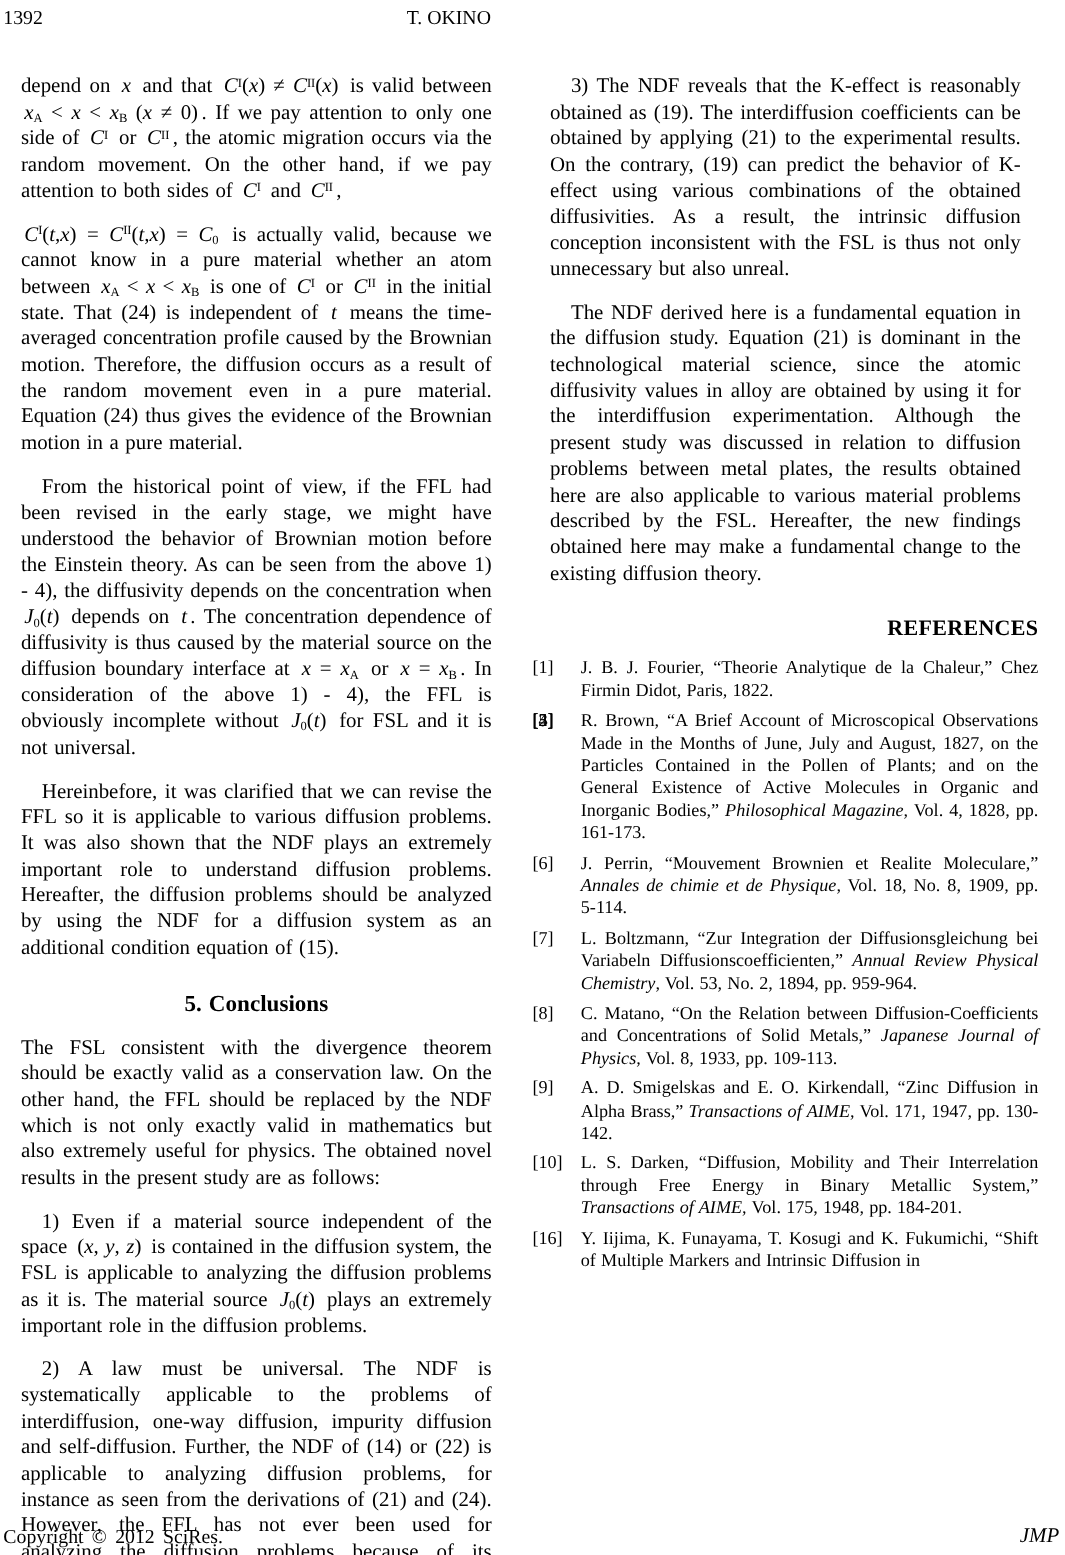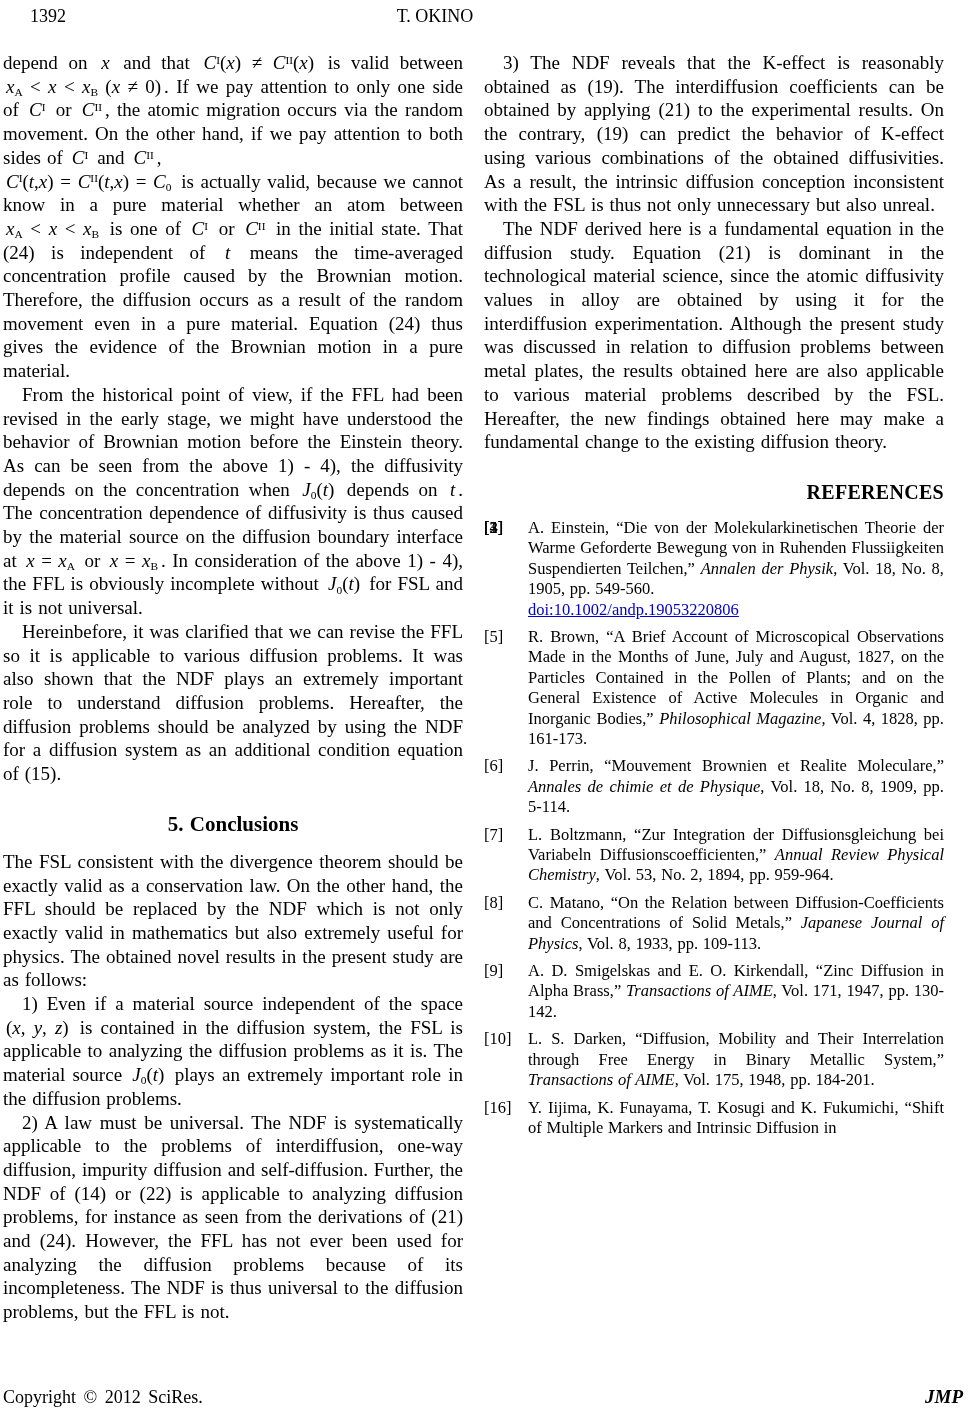--- a/index.html
+++ b/index.html
@@ -4,48 +4,48 @@
 <style>
   html,body { margin:0; padding:0; background:#ffffff; }
   body {
     width:968px; height:1414px; position:relative;
     font-family:"Liberation Serif", serif; color:#000;
     overflow:hidden;
   }
   .page { position:absolute; inset:0; }
 
   .header { position:absolute; top:6px; left:0; width:816px; height:26px;
-            font-size:18px; text-align:center;margin-left:27px; }
+            font-size:18px; text-align:center; }
   .pageno { position:absolute; left:3px; top:0; }
 
   .col { position:absolute; top:51px; text-align:justify;
          font-size:19px; line-height:23.7px; word-spacing:1.2px; }
   .col-left  { left:3px;  width:460px; }
   .col-right { left:484px; width:460px; }
 
-  p.jp { margin:0; }
+  p.jp { margin:16px; }
   p.ind { text-indent:19px; }
 
   .mth { padding:0 3px; white-space:nowrap; }
   sup { font-size:0.60em; line-height:0; position:relative; top:-0.45em; vertical-align:baseline; }
   sub { font-size:0.60em; line-height:0; position:relative; top:0.28em;  vertical-align:baseline; }
 
   h2.sec { font-size:21px; font-weight:bold; margin:25px 0 13px 0;
            text-align:center; text-indent:0; line-height:26px; }
   h2.refhead { font-size:20px; font-weight:bold; margin:26px 0 14px 0;
                text-align:right; text-indent:0; line-height:24px; letter-spacing:0.3px; }
 
   .ref { position:relative; padding-left:44px; margin:0 0 7px 0;
          font-size:16.5px; line-height:20.4px; word-spacing:0.6px; text-align:justify; }
   .refnum { position:absolute; left:0; top:0; }
   .doi-link { color:#0000cd; text-decoration:underline; cursor:pointer; }
 
   .footer-left  { position:absolute; left:3px;  top:1387px; font-size:18px; word-spacing:3px; }
   .footer-right { position:absolute; right:5px; top:1386px; font-size:19px;
-                  font-weight:bold; font-style:italic; }
+                  font-weight:normal; font-style:italic; }
 </style>
 </head>
 <body>
 
 <div class="page">
 
   <div class="header">
     <span class="pageno">1392</span>
     <span class="runhead">T. OKINO</span>
   </div>
@@ -60,30 +60,30 @@
     <p class="jp ind">1) Even if a material source independent of the space <span class="mth">(<i>x</i>, <i>y</i>, <i>z</i>)</span> is contained in the diffusion system, the FSL is applicable to analyzing the diffusion problems as it is. The material source <span class="mth"><i>J</i><sub>0</sub>(<i>t</i>)</span> plays an extremely important role in the diffusion problems.</p>
     <p class="jp ind">2) A law must be universal. The NDF is systematically applicable to the problems of interdiffusion, one-way diffusion, impurity diffusion and self-diffusion. Further, the NDF of (14) or (22) is applicable to analyzing diffusion problems, for instance as seen from the derivations of (21) and (24). However, the FFL has not ever been used for analyzing the diffusion problems because of its incompleteness. The NDF is thus universal to the diffusion problems, but the FFL is not.</p>
   </div>
 
   <div class="col col-right">
     <p class="jp ind">3) The NDF reveals that the K-effect is reasonably obtained as (19). The interdiffusion coefficients can be obtained by applying (21) to the experimental results. On the contrary, (19) can predict the behavior of K-effect using various combinations of the obtained diffusivities. As a result, the intrinsic diffusion conception inconsistent with the FSL is thus not only unnecessary but also unreal.</p>
     <p class="jp ind">The NDF derived here is a fundamental equation in the diffusion study. Equation (21) is dominant in the technological material science, since the atomic diffusivity values in alloy are obtained by using it for the interdiffusion experimentation. Although the present study was discussed in relation to diffusion problems between metal plates, the results obtained here are also applicable to various material problems described by the FSL. Hereafter, the new findings obtained here may make a fundamental change to the existing diffusion theory.</p>
     <h2 class="refhead">REFERENCES</h2>
 
     <div class="ref">
-      <span class="refnum">[1]</span>
+      <span class="refnum">[1]</span><span class="reftext">J. B. J. Fourier, “Theorie Analytique de la Chaleur,” Chez Firmin Didot, Paris, 1822.</span>
     </div>
     <div class="ref">
       <span class="refnum">[2]</span>
     </div>
     <div class="ref">
       <span class="refnum">[3]</span>
     </div>
     <div class="ref">
-      <span class="refnum">[4]</span><span class="reftext">A. Einstein, “Die von der Molekularkinetischen Theorie der Warme Geforderte Bewegung von in Ruhenden Flussiigkeiten Suspendierten Teilchen,” <i>Annalen der Physik</i>, Vol. 18, No. 8, 1905, pp. 549-560.<br><a class="doi-link">doi:10.1002/andp.19053220806</a></span>
+      <span class="refnum">[4]</span>
     </div>
     <div class="ref">
       <span class="refnum">[5]</span><span class="reftext">R. Brown, “A Brief Account of Microscopical Observations Made in the Months of June, July and August, 1827, on the Particles Contained in the Pollen of Plants; and on the General Existence of Active Molecules in Organic and Inorganic Bodies,” <i>Philosophical Magazine</i>, Vol. 4, 1828, pp. 161-173.</span>
     </div>
     <div class="ref">
       <span class="refnum">[6]</span><span class="reftext">J. Perrin, “Mouvement Brownien et Realite Moleculare,” <i>Annales de chimie et de Physique</i>, Vol. 18, No. 8, 1909, pp. 5-114.</span>
     </div>
     <div class="ref">
       <span class="refnum">[7]</span><span class="reftext">L. Boltzmann, “Zur Integration der Diffusionsgleichung bei Variabeln Diffusionscoefficienten,” <i>Annual Review Physical Chemistry</i>, Vol. 53, No. 2, 1894, pp. 959-964.</span>
     </div>

